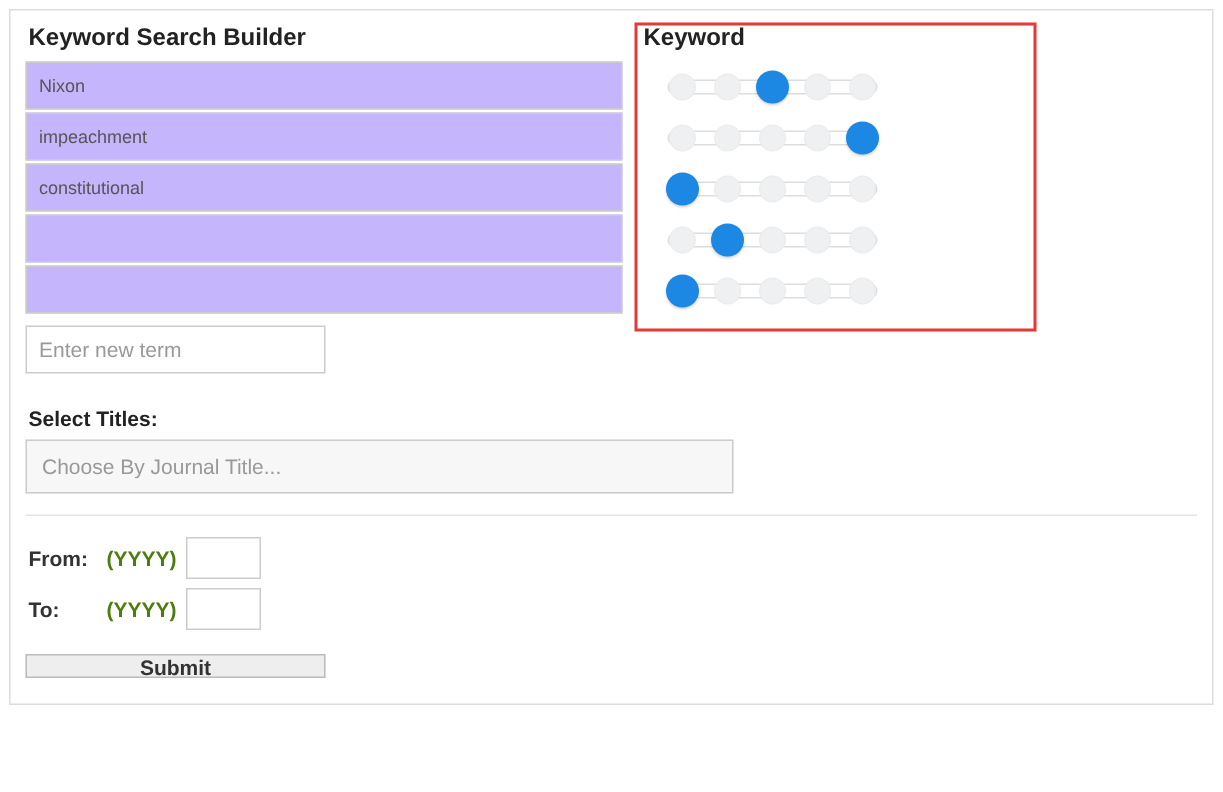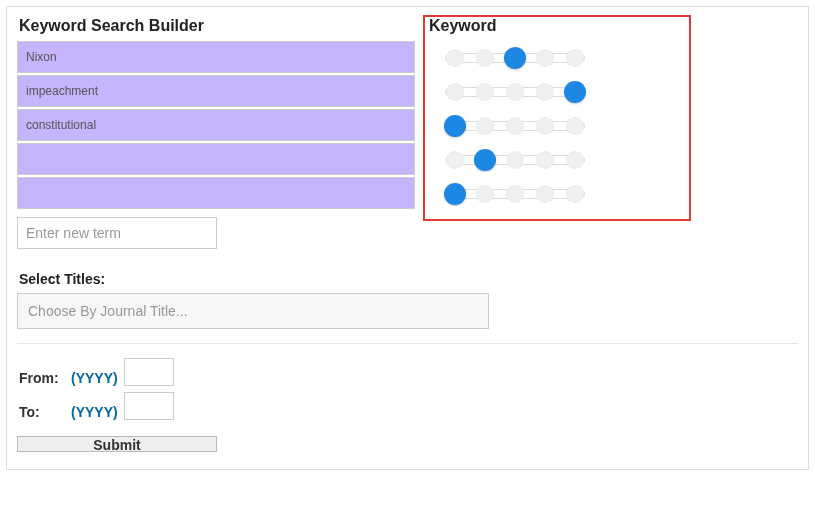--- a/index.html
+++ b/index.html
@@ -130,26 +130,26 @@
     display:block;
   }
   .title-input::placeholder { color:#999; }
   hr.div {
     border:none;
     border-top:1px solid #e5e5e5;
     margin:14px 0 14px 0;
   }
   .date-row {
     display:flex;
-    align-items:flex-end;
+    align-items:center;
     margin-bottom:6px;
     padding-left:2px;
   }
   .date-row .lbl { font-weight:bold; width:44px; }
-  .date-row .hint { color:#0369a1; margin-left:8px; margin-right:6px; font-weight:bold;}
+  .date-row .hint { color:#4d7c0f; margin-left:8px; margin-right:6px; font-weight:bold;}
   .date-input {
     width:50px;
     height:28px;
     border:1px solid #ccc;
     padding:0 4px;
     font-size:13px;
   }
   .submit-btn {
     width:200px;
     height:16px;

